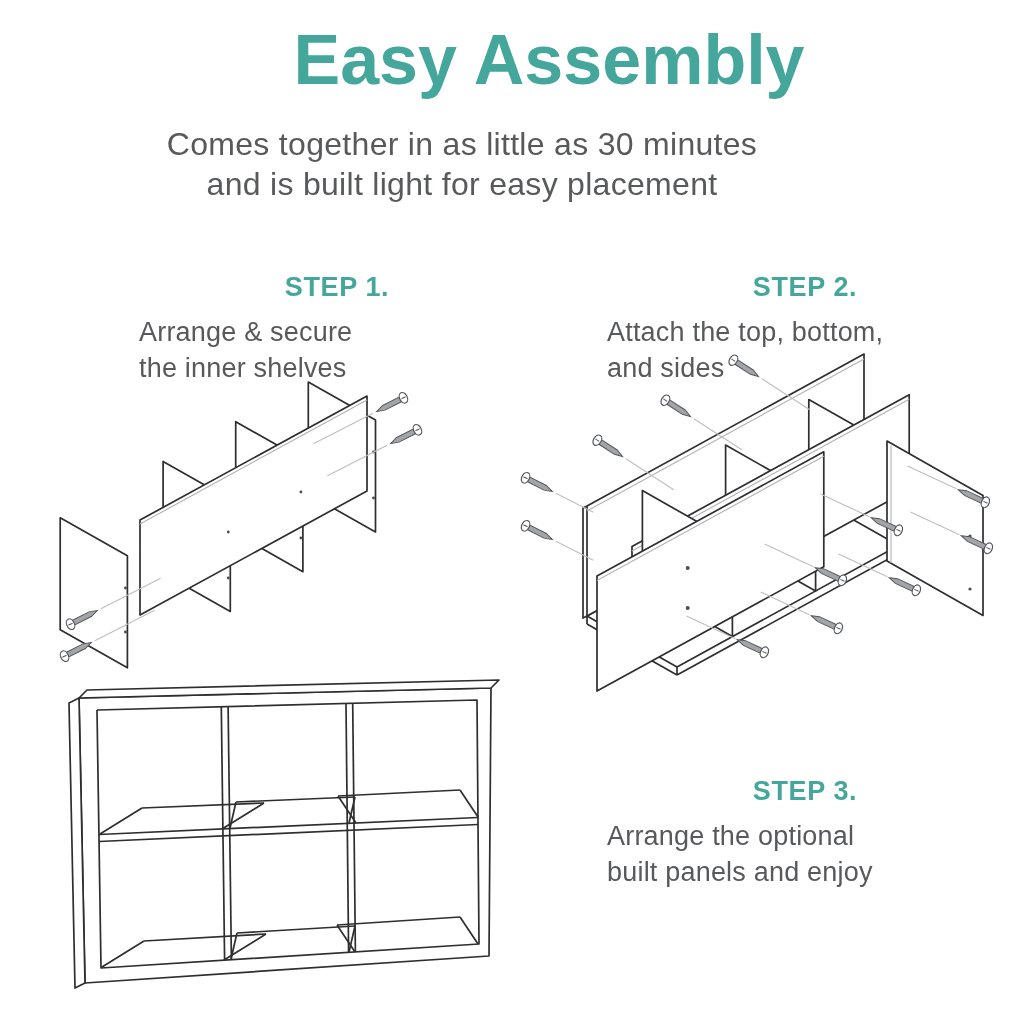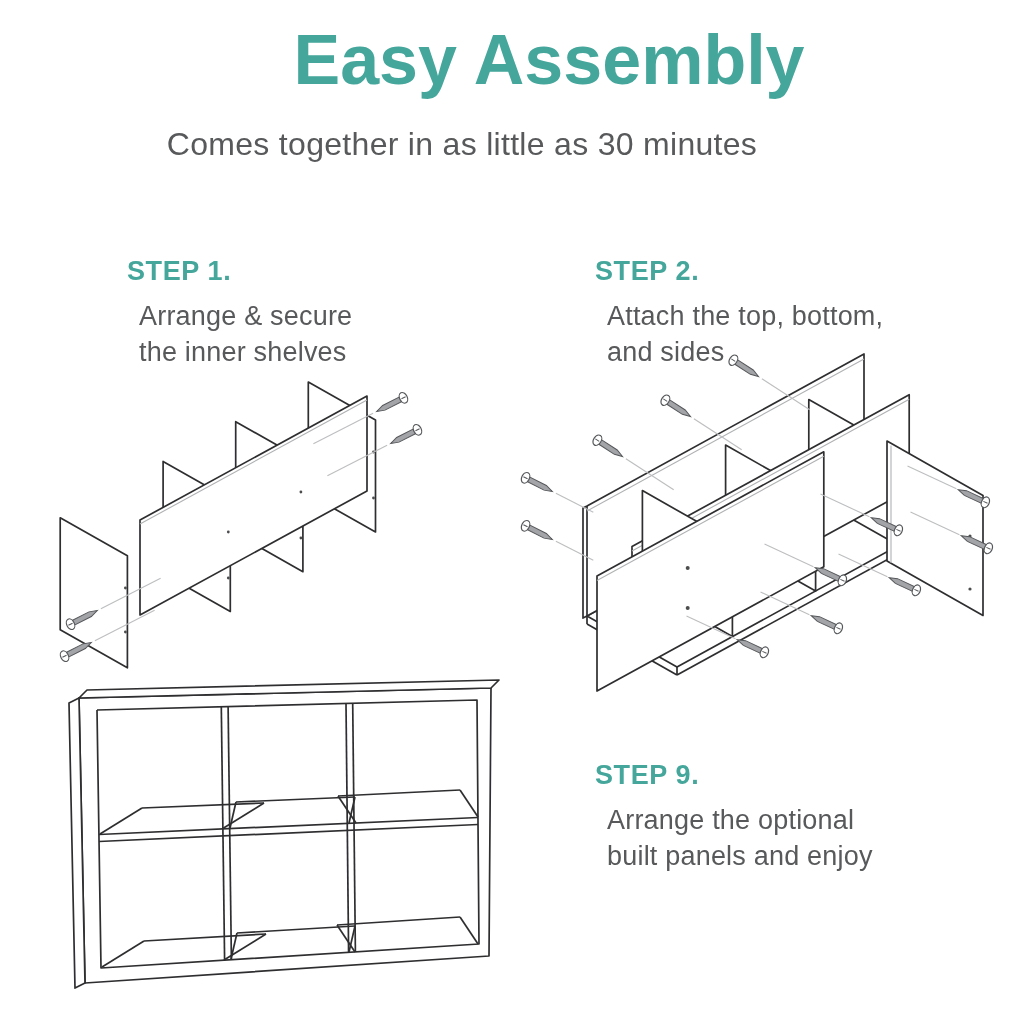--- a/index.html
+++ b/index.html
@@ -11,21 +11,21 @@
     position:absolute;left:0;top:22px;width:1024px;text-align:center;
     font-family:Liberation Sans, sans-serif;font-weight:bold;font-size:70px;line-height:1.1;
     color:#45A69B;letter-spacing:0px;padding-left:37px;
   }
   .subtitle{
     position:absolute;left:0;top:124px;width:924px;text-align:center;
     font-size:32px;line-height:1.26;color:#58595B;font-weight:normal;letter-spacing:0.3px;
   }
   .step-block{position:absolute;width:420px;}
   .step-label{
-    font-size:27px;font-weight:bold;color:#45A69B;letter-spacing:0.6px;margin:0 0 10px 0;
+    font-size:27px;font-weight:bold;color:#45A69B;letter-spacing:0.6px;margin:16px 0 10px 0;text-align:center;
   }
   .step-desc{
     font-size:27px;color:#58595B;line-height:1.32;letter-spacing:0.2px;margin:12px;
   }
   #step1-text{left:127px;top:256px;}
   #step2-text{left:595px;top:256px;}
   #step3-text{left:595px;top:760px;}
   .illus{position:absolute;}
   #illus1{left:55px;top:378px;}
   #illus2{left:492px;top:346px;}
@@ -38,40 +38,41 @@
 </style>
 </head>
 <body>
 
 <div id="canvas">
 
   <div class="title">Easy Assembly</div>
 
   <div class="subtitle">
     <div>Comes together in as little as 30 minutes</div>
+    <div>and is built light for easy placement</div>
   </div>
 
   <div class="step-block" id="step1-text">
     <p class="step-label">STEP 1.</p>
     <p class="step-desc">
       <span>Arrange &amp; secure</span><br>
       <span>the inner shelves</span>
     </p>
   </div>
 
   <div class="step-block" id="step2-text">
     <p class="step-label">STEP 2.</p>
     <p class="step-desc">
       <span>Attach the top, bottom,</span><br>
       <span>and sides</span>
     </p>
   </div>
 
   <div class="step-block" id="step3-text">
-    <p class="step-label">STEP 9.</p>
+    <p class="step-label">STEP 3.</p>
     <p class="step-desc">
       <span>Arrange the optional</span><br>
       <span>built panels and enjoy</span>
     </p>
   </div>
 
   <svg id="illus1" class="illus" width="420" height="300" viewBox="0 0 420 300">
     <defs>
       <g id="screw">
         <polygon points="7,-2.6 26,-2.6 34,0 26,2.6 7,2.6" fill="#A2A4A7" stroke="#55575A" stroke-width="1"></polygon>

